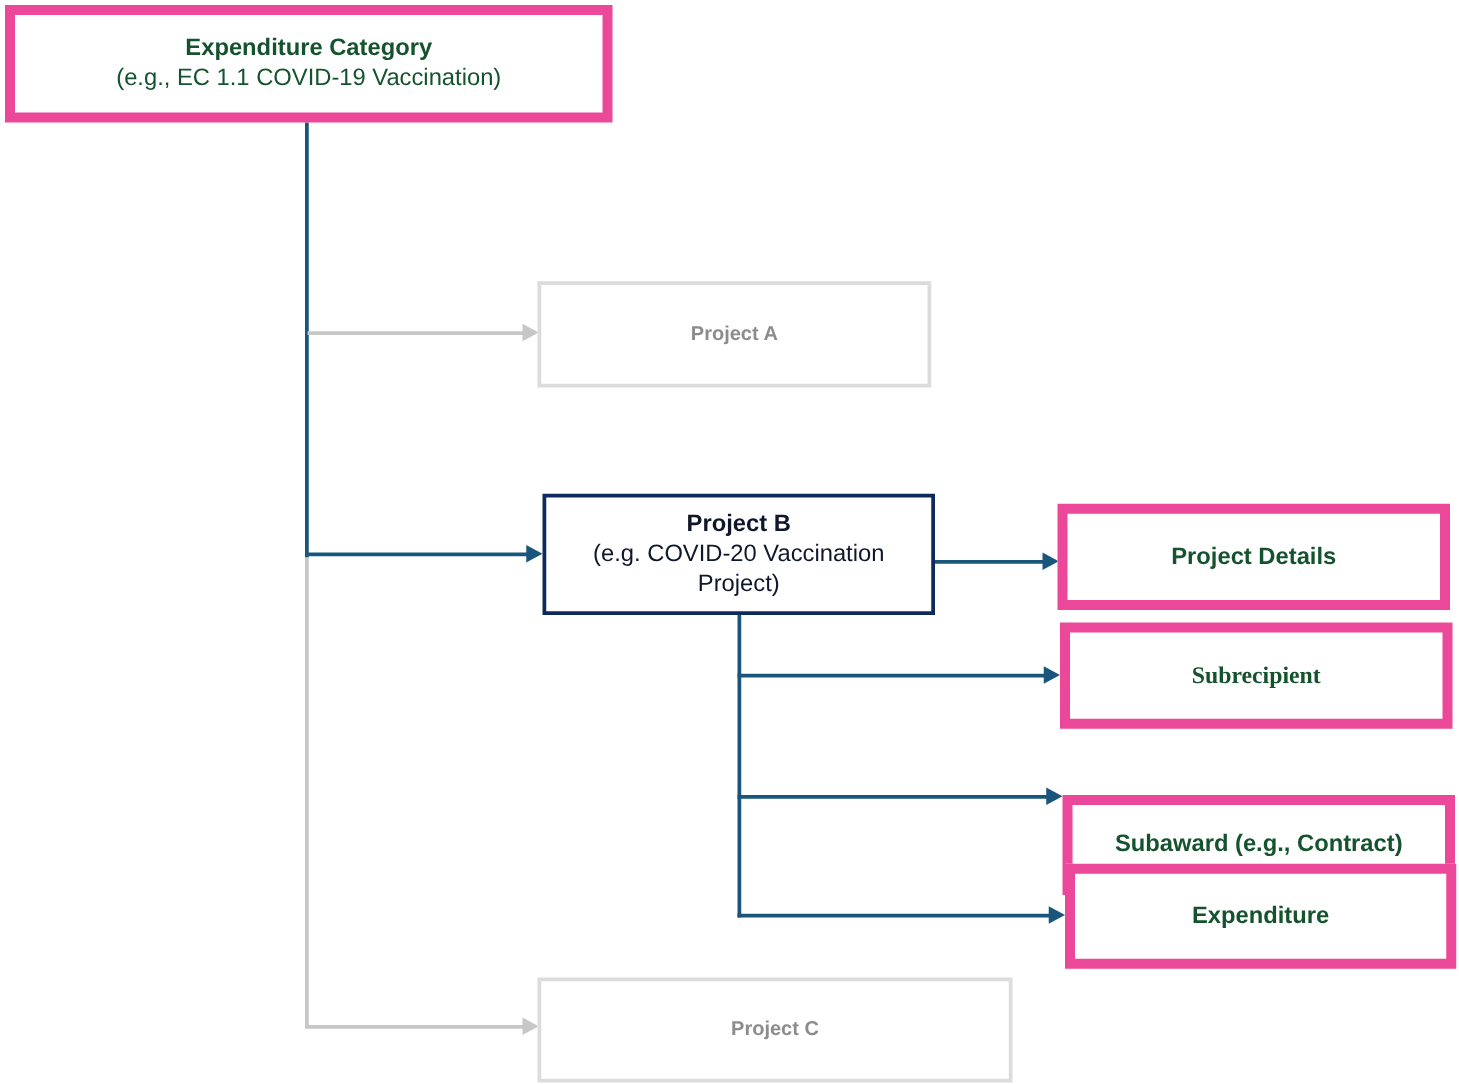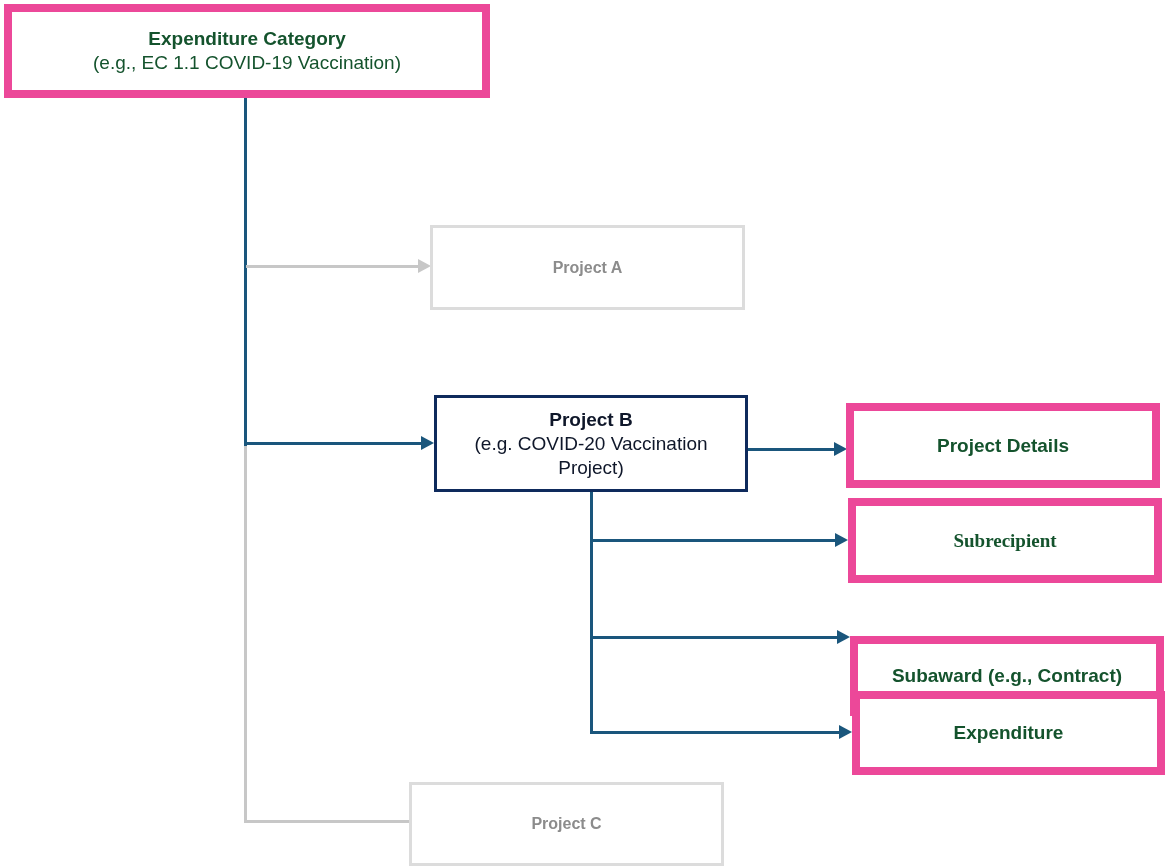--- a/index.html
+++ b/index.html
@@ -30,21 +30,21 @@
   .navy-box { border: 3px solid #0E2A5C; color: #0f172a; }
   .gray-box { border: 3px solid #DCDCDC; color: #8C8C8C; }
   .node .title   { font-weight: bold; font-size: 19px; }
   .gray-box .title { font-size: 16px; }
   .node .subtitle { font-weight: normal; font-size: 19px; text-align: center; }
 
   
   #node-expenditure-category { left: 4px;   top: 4px;   width: 486px; height: 94px; }
   #node-project-a            { left: 430px; top: 225px; width: 315px; height: 85px; }
   #node-project-b            { left: 434px; top: 395px; width: 314px; height: 97px; padding: 0 22px; }
-  #node-project-c            { left: 409px; top: 782px; width: 315px; height: 84px; }
+  #node-project-c            { left: 430px; top: 782px; width: 380px; height: 84px; }
   #node-project-details      { left: 846px; top: 403px; width: 314px; height: 85px; }
   #node-subrecipient         { left: 848px; top: 498px; width: 314px; height: 85px; font-family: Liberation Serif, serif; }
   #node-subaward             { left: 850px; top: 598px; width: 314px; height: 80px; margin-top: 38px; }
   #node-expenditure          { left: 852px; top: 691px; width: 313px; height: 84px; }
 
   
   .line { position: absolute; background: #1A567C; }
   .line.gray { background: #C7C7C7; }
   .arrow {
     position: absolute;

